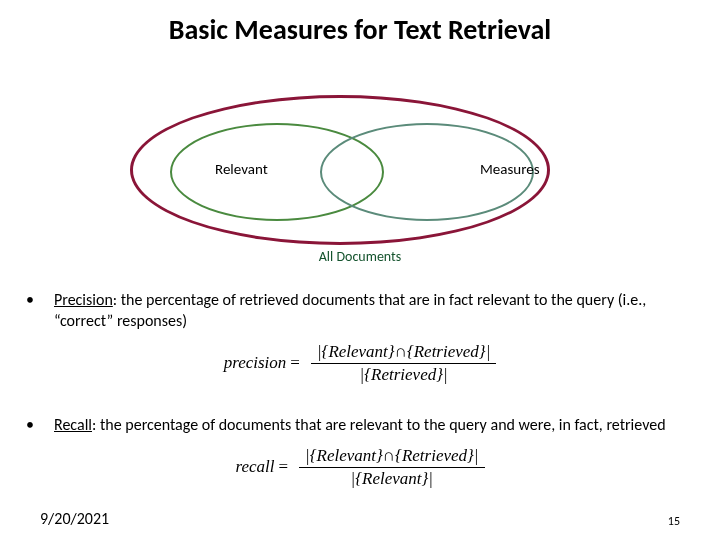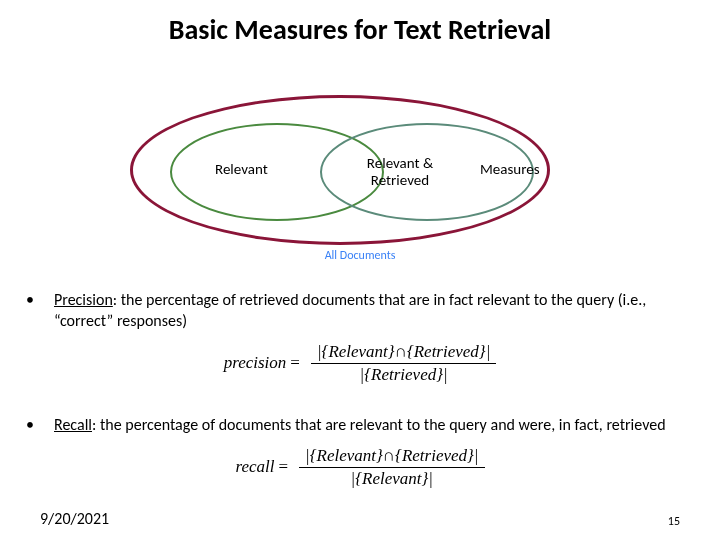--- a/index.html
+++ b/index.html
@@ -60,22 +60,22 @@
   }
   .label.relevant { top: 66px; left: 85px; }
   .label.intersect { top: 60px; left: 235px; width: 70px; }
   .label.retrieved { top: 66px; left: 350px; }
   .all-docs {
     position: absolute;
     top: 248px;
     left: 0;
     right: 0;
     text-align: center;
-    font-size: 12px;
-    color: #3b82f6;
+    font-size: 14px;
+    color: #14532d;
   }
   .bullet-block {
     position: absolute;
     left: 20px;
     right: 20px;
   }
   .bullet-block.precision { top: 290px; }
   .bullet-block.recall { top: 415px; }
   .bullet-row {
     display: flex;
@@ -138,21 +138,20 @@
 </head>
 <body>
 
 <div class="title">Basic Measures for Text Retrieval</div>
 
 <div class="diagram">
   <div class="outer-ellipse"></div>
   <div class="left-ellipse"></div>
   <div class="right-ellipse"></div>
   <div class="label relevant">Relevant</div>
-  <div class="label intersect">Relevant &amp; Retrieved</div>
   <div class="label retrieved">Measures</div>
 </div>
 
 <div class="all-docs">All Documents</div>
 
 <div class="bullet-block precision">
   <div class="bullet-row">
     <div class="bullet-dot">•</div>
     <div class="bullet-text">
       <span class="u">Precision</span><span>: the percentage of retrieved documents that are in fact relevant to the query (i.e., “correct” responses)</span>

